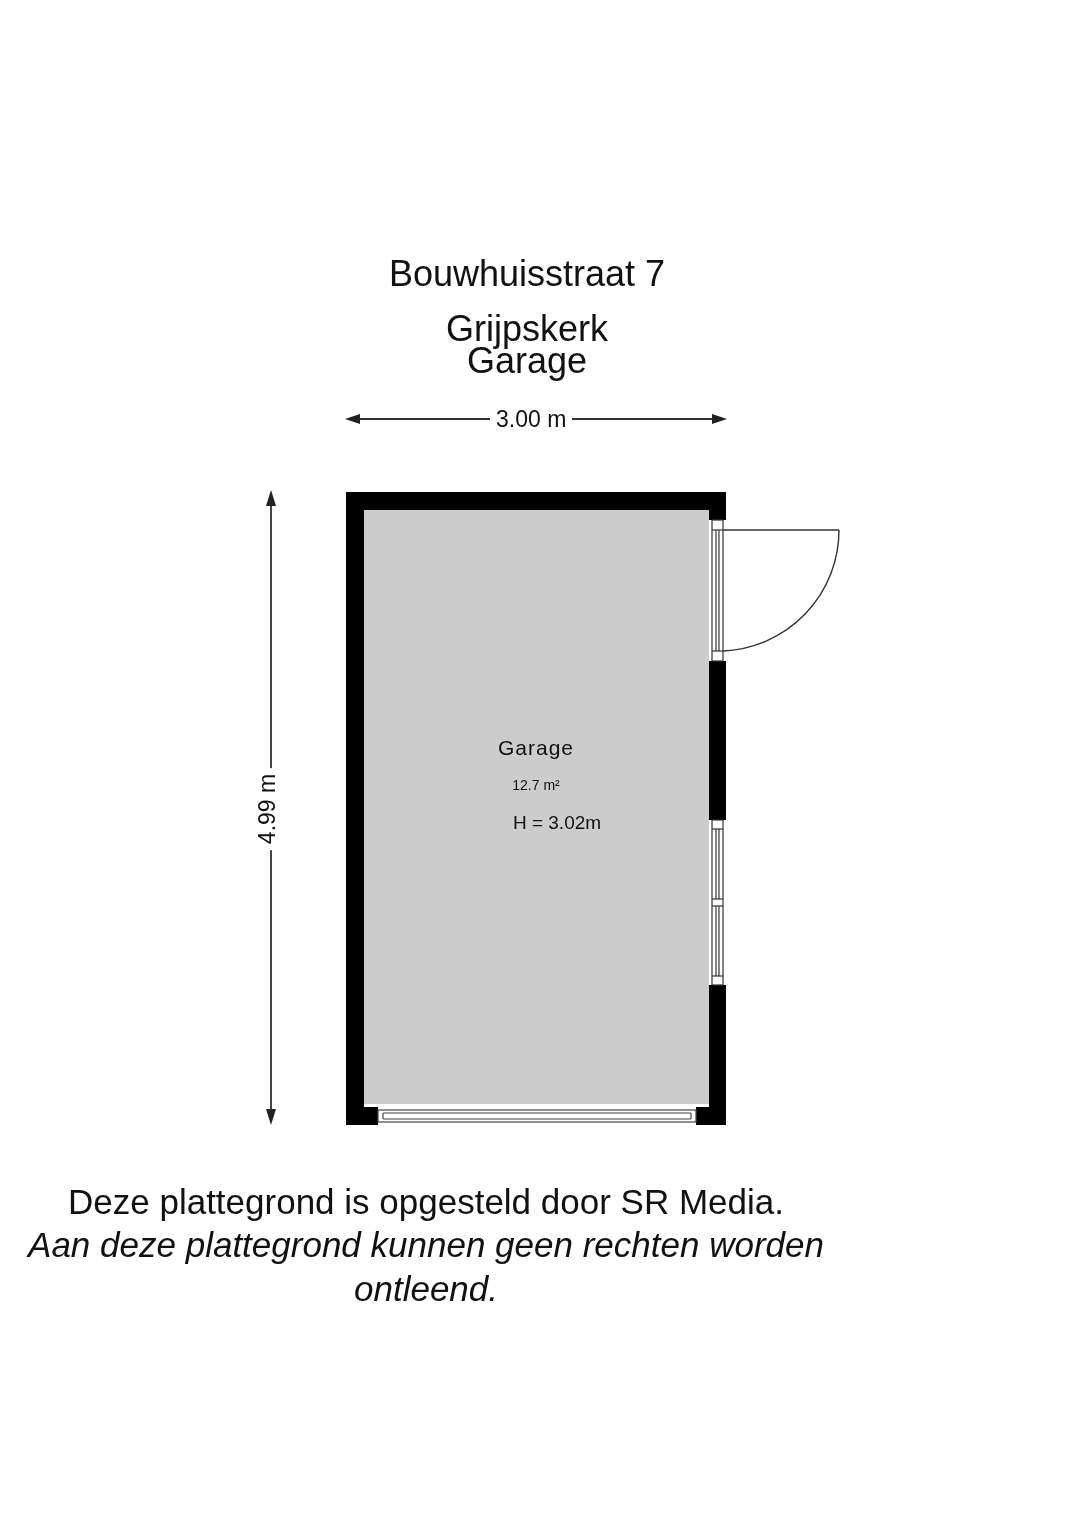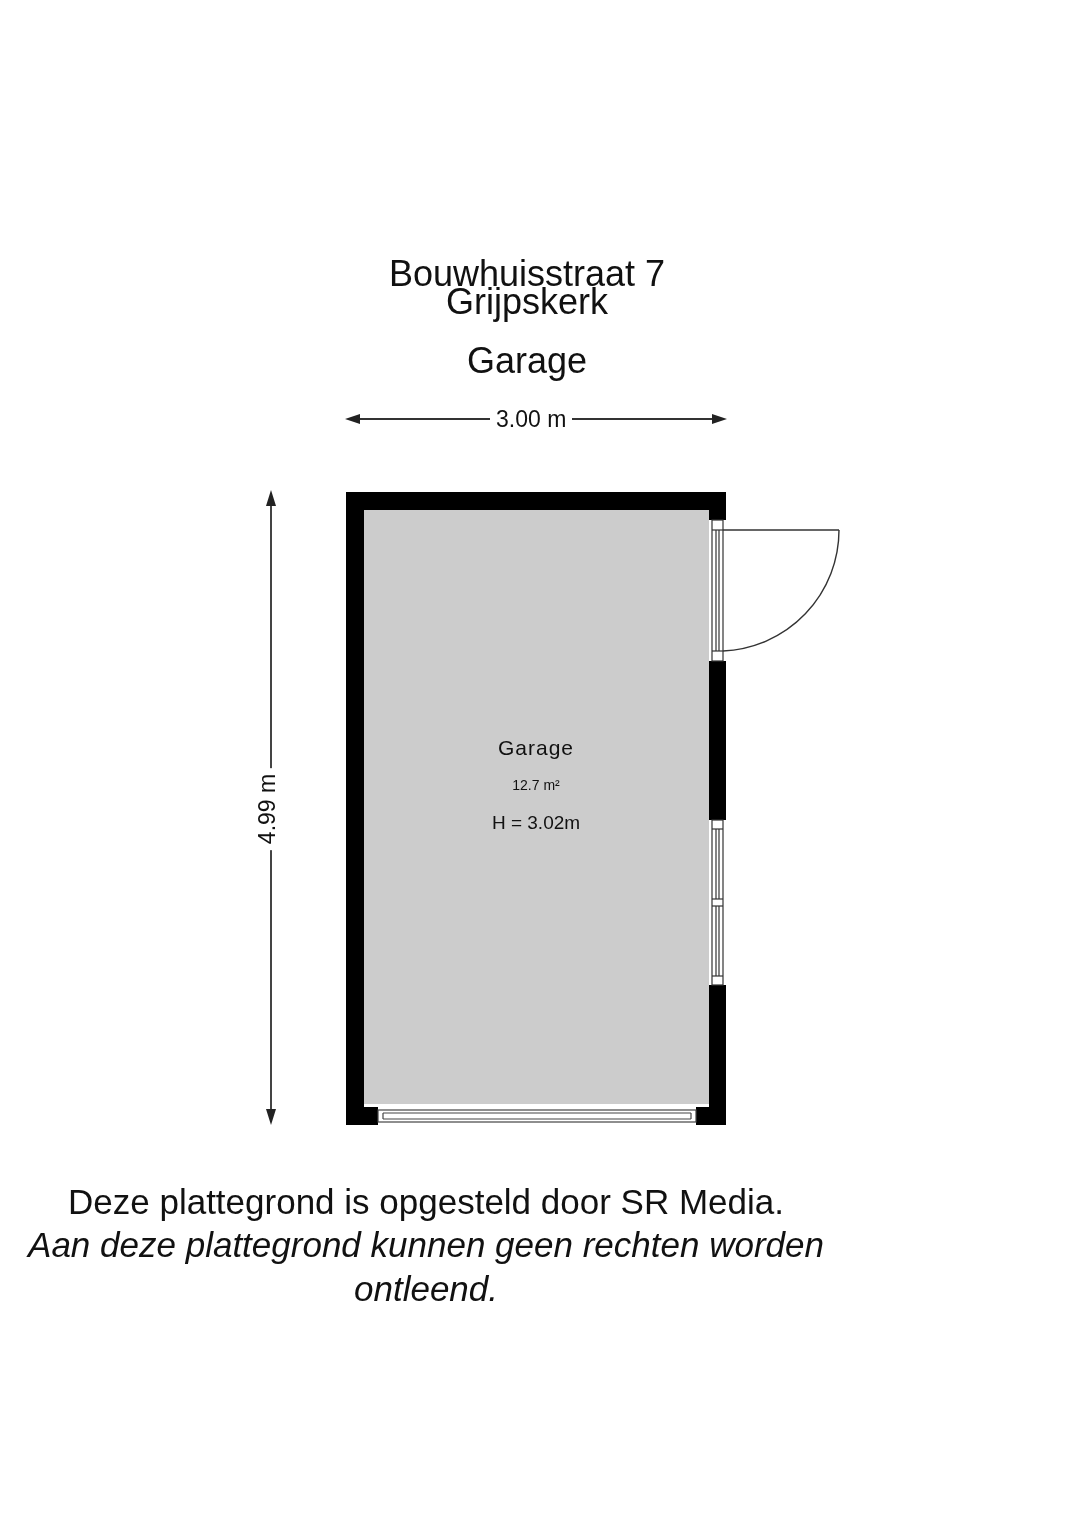--- a/index.html
+++ b/index.html
@@ -11,21 +11,21 @@
     .dim-label { position: absolute; font-size: 23px; background: #fff; color: #111;
                  padding: 0 6px; line-height: 26px; }
     .room-text { position: absolute; left: 364px; width: 344px; text-align: center; color: #111; }
     .disclaimer { position: absolute; left: 0; width: 852px; text-align: center;
                   font-size: 35px; line-height: 44px; color: #111; }
   </style>
 </head>
 <body>
 
 <div class="title-line" style="top:253px;">Bouwhuisstraat 7</div>
-<div class="title-line" style="top:281px;">Grijpskerk</div>
+<div class="title-line" style="top:308px;">Grijpskerk</div>
 <div class="title-line" style="top:340px;">Garage</div>
 
 <svg id="plan" viewBox="0 0 1080 1526" xmlns="http://www.w3.org/2000/svg">
 
   <g stroke="#333" fill="#222">
     <line x1="350" y1="419" x2="722" y2="419" stroke-width="2"></line>
     <polygon points="345,419 360,414 360,424" stroke="none"></polygon>
     <polygon points="727,419 712,414 712,424" stroke="none"></polygon>
   </g>
 
@@ -86,16 +86,16 @@
     <line x1="383" y1="1113" x2="383" y2="1119"></line>
     <line x1="691" y1="1113" x2="691" y2="1119"></line>
   </g>
 </svg>
 
 <div class="dim-label" style="left:490px; top:406px;text-align:center;">3.00 m</div>
 <div class="dim-label" style="left:226px; top:796px; transform: rotate(-90deg); transform-origin: center;">4.99 m</div>
 
 <div class="room-text" style="top:736px; font-size:21px; letter-spacing:1px;">Garage</div>
 <div class="room-text" style="top:777px; font-size:14px;text-align:center;">12.7 m²</div>
-<div class="room-text" style="top:812px; font-size:19px;">H = 3.02m</div>
+<div class="room-text" style="top:812px; font-size:19px;margin-left:21px;">H = 3.02m</div>
 
 <div class="disclaimer" style="top:1180px;">Deze plattegrond is opgesteld door SR Media.</div>
 <div class="disclaimer" style="top:1223px;font-style:italic;">Aan deze plattegrond kunnen geen rechten worden ontleend.</div>
 
 </body></html>

